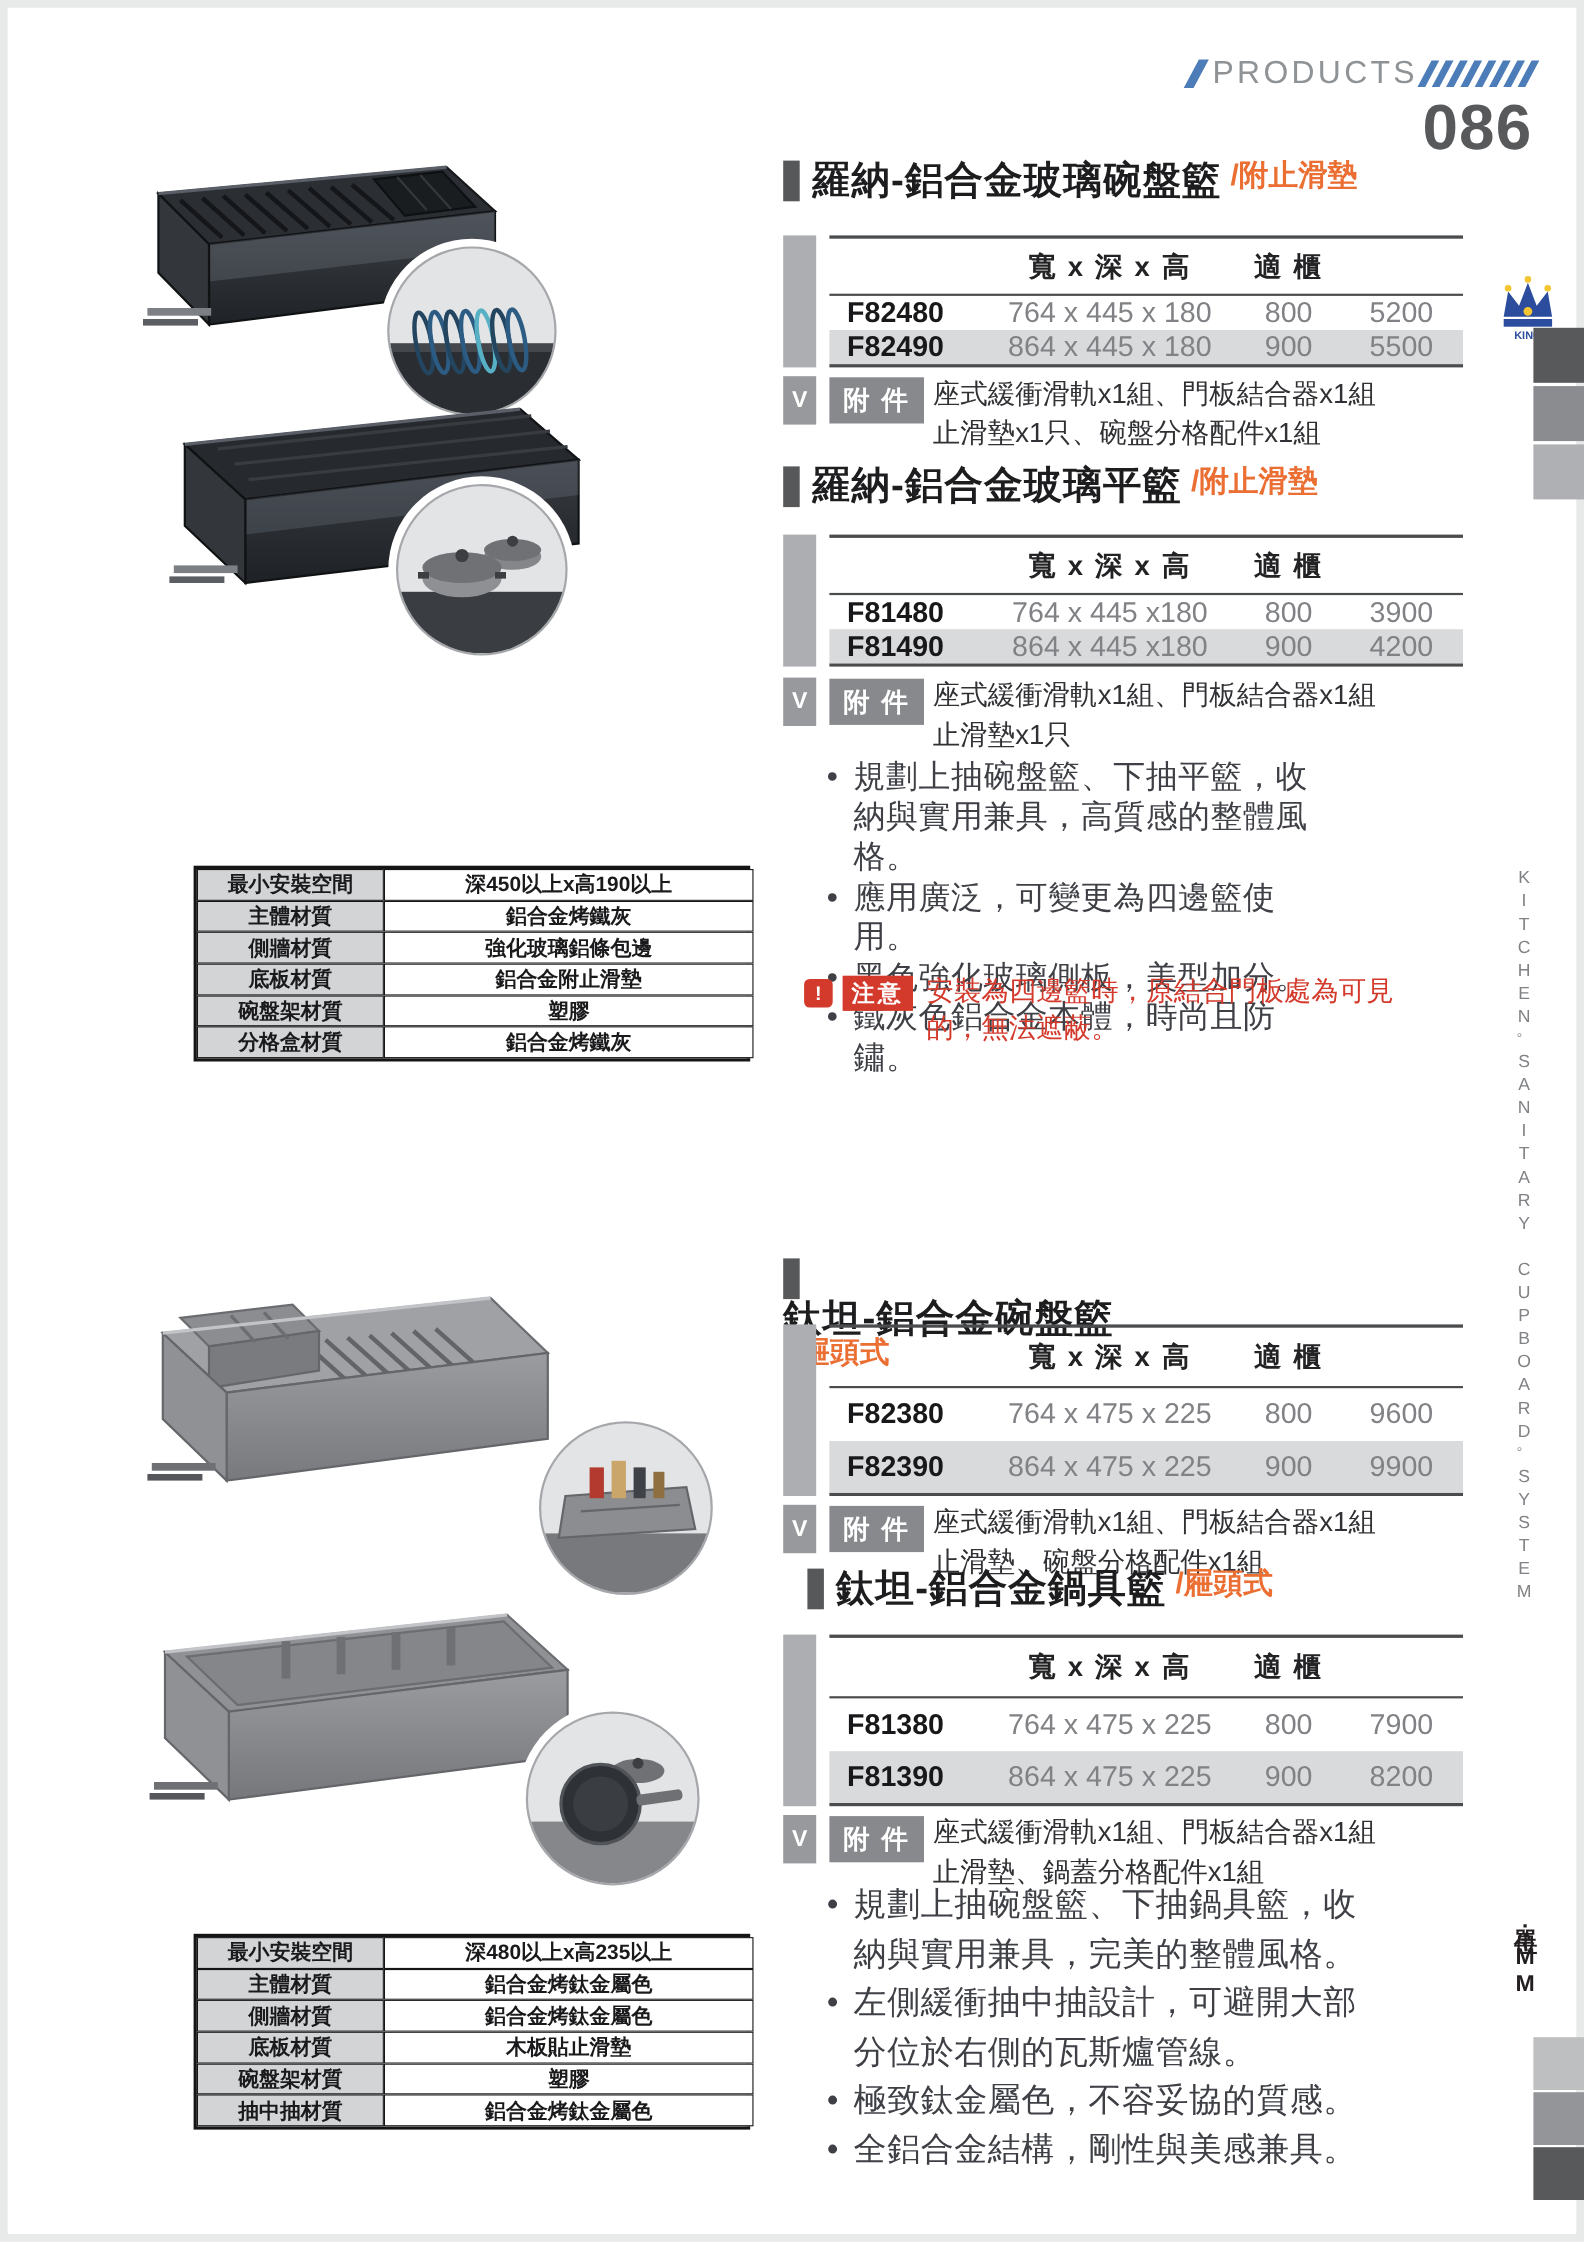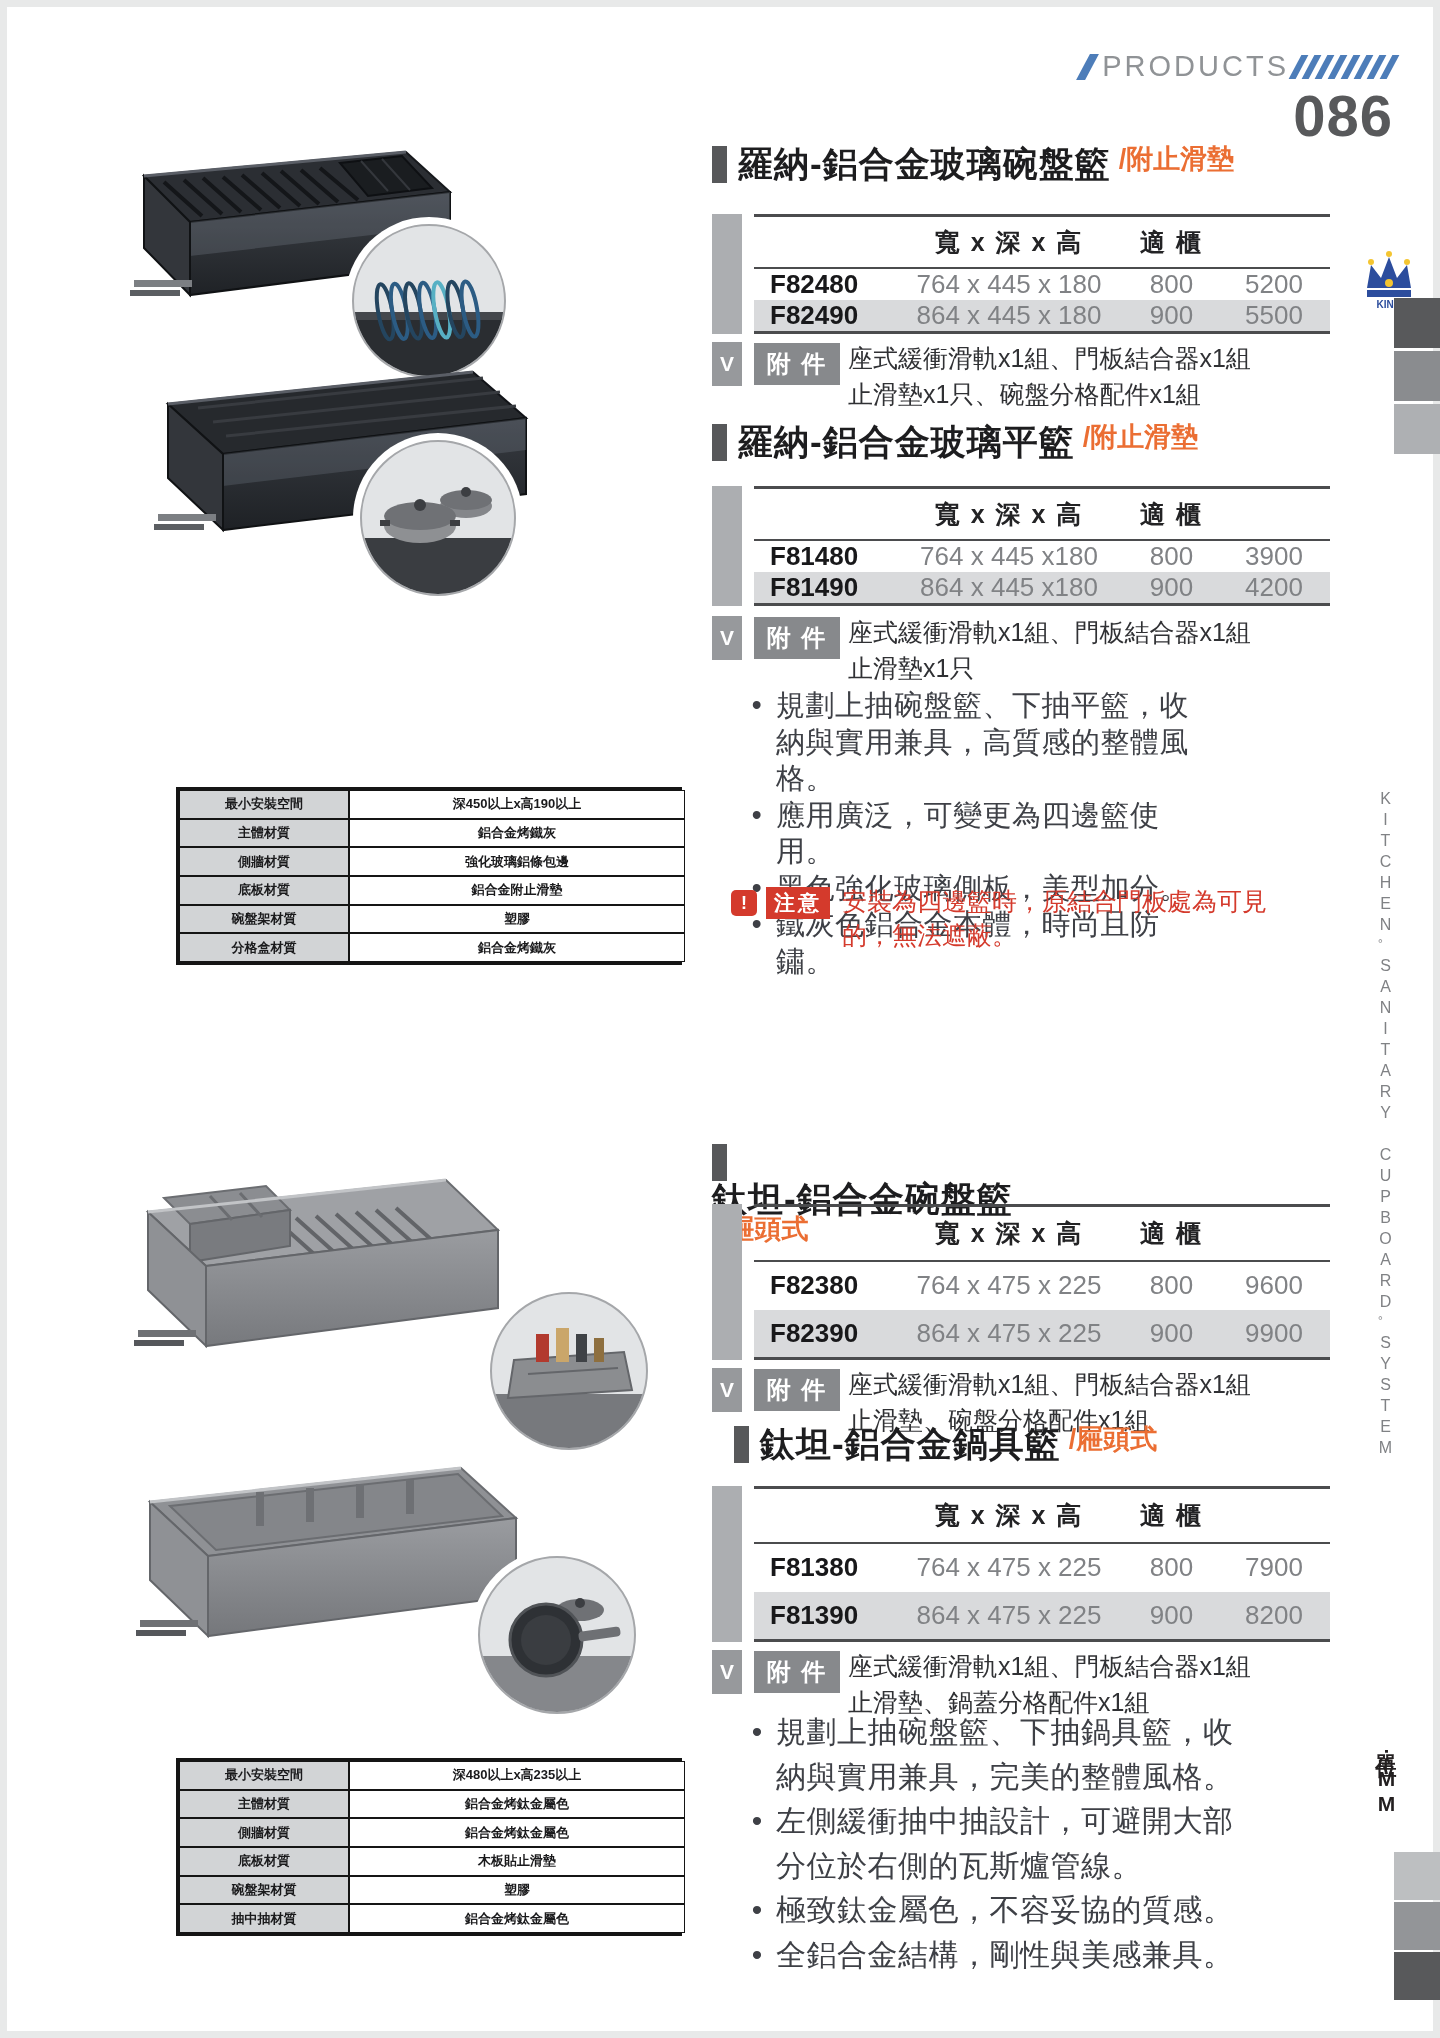--- a/index.html
+++ b/index.html
@@ -63,21 +63,21 @@
   .notice{position:absolute;left:731px;top:884px;width:590px;}
   .notice-icon{position:absolute;left:0;top:6px;width:26px;height:26px;background:#d43a2c;border-radius:5px;
         color:#fff;font-weight:bold;font-size:18px;display:flex;align-items:center;justify-content:center;}
   .notice-label{position:absolute;left:35px;top:3px;width:64px;height:32px;background:#d43a2c;color:#fff;
         font-size:21px;font-weight:bold;display:flex;align-items:center;justify-content:center;letter-spacing:3px;}
   .notice-text{position:absolute;left:111px;top:0;width:432px;font-size:25px;line-height:34px;color:#d43a2c;}
 
   
   .spec{position:absolute;left:176px;width:506px;display:grid;grid-template-columns:170px 336px;
         grid-auto-rows:28.7px;border:3px solid #151515;box-sizing:border-box;
-        font-size:13px;font-weight:bold;color:#1a1a1c;}
+        font-size:19px;font-weight:bold;color:#1a1a1c;}
   .spec div{display:flex;align-items:center;justify-content:center;border:1px solid #151515;box-sizing:border-box;}
   .spec .lab{background:#d2d4d6;}
   .spec .val{background:#ffffff;}
 
   
   .series-title{position:absolute;left:178px;top:1042px;font-family:"DejaVu Serif","Liberation Serif",serif;
         font-size:49px;color:#3e68ae;letter-spacing:2px;font-weight:500;}
 
   
   .photo{position:absolute;}

